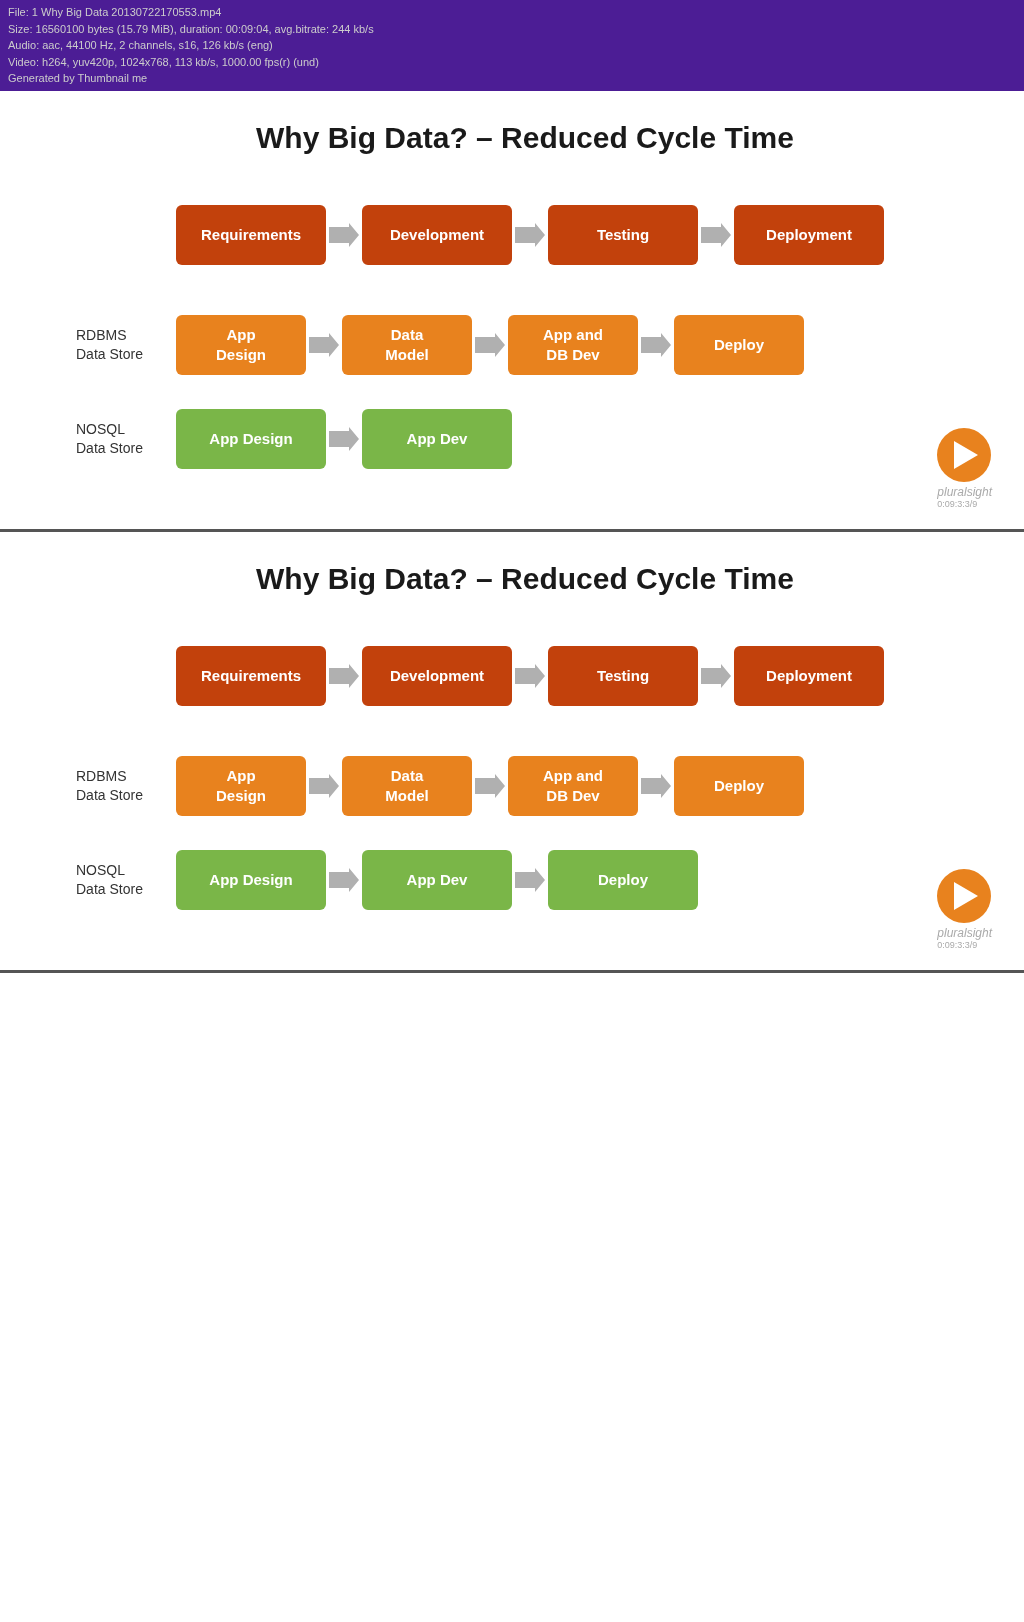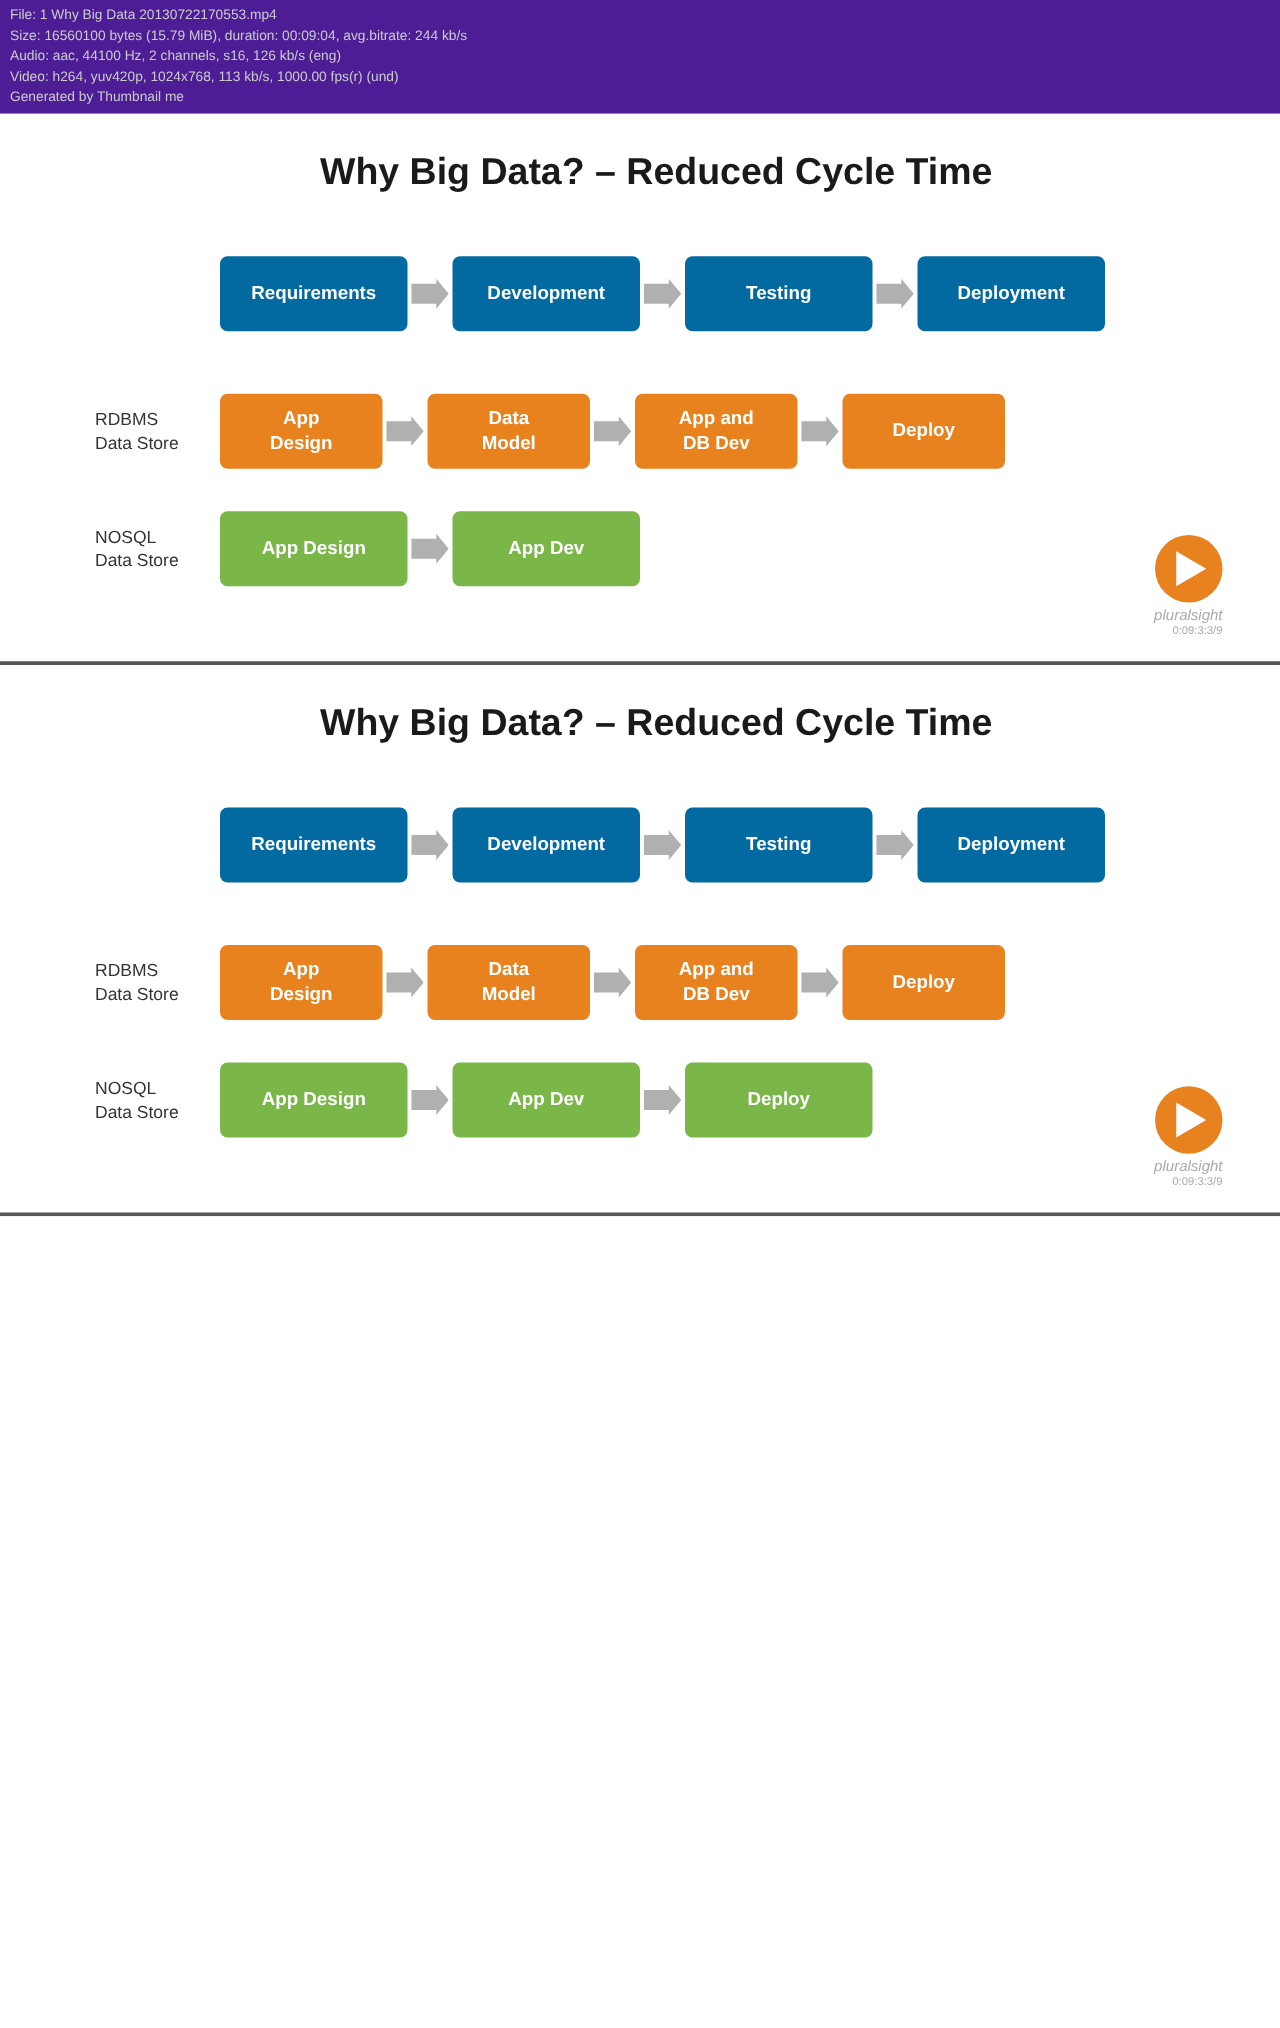--- a/index.html
+++ b/index.html
@@ -64,21 +64,21 @@
       text-align: center;
       font-size: 15px;
       font-weight: 600;
       color: #fff;
       border-radius: 6px;
       padding: 10px 12px;
       min-height: 60px;
       line-height: 1.3;
     }
 
-    .flow-box.blue { background: #0369a1; }
+    .flow-box.blue { background: #c2410c; }
     .flow-box.orange { background: #e8821e; }
     .flow-box.green { background: #7ab648; }
 
     .flow-box.w-large { width: 150px; }
     .flow-box.w-medium { width: 130px; }
 
     
     .arrow {
       width: 36px;
       height: 30px;
@@ -89,24 +89,24 @@
     }
     .arrow svg {
       width: 30px;
       height: 24px;
     }
 
     
     .pluralsight-logo {
       position: absolute;
       bottom: 20px;
-      right: 46px;
+      right: 32px;
       display: flex;
       flex-direction: column;
-      align-items: flex-end;
+      align-items: flex-start;
     }
     .ps-circle {
       width: 54px;
       height: 54px;
       background: #e8821e;
       border-radius: 50%;
       display: flex;
       align-items: center;
       justify-content: center;
     }

